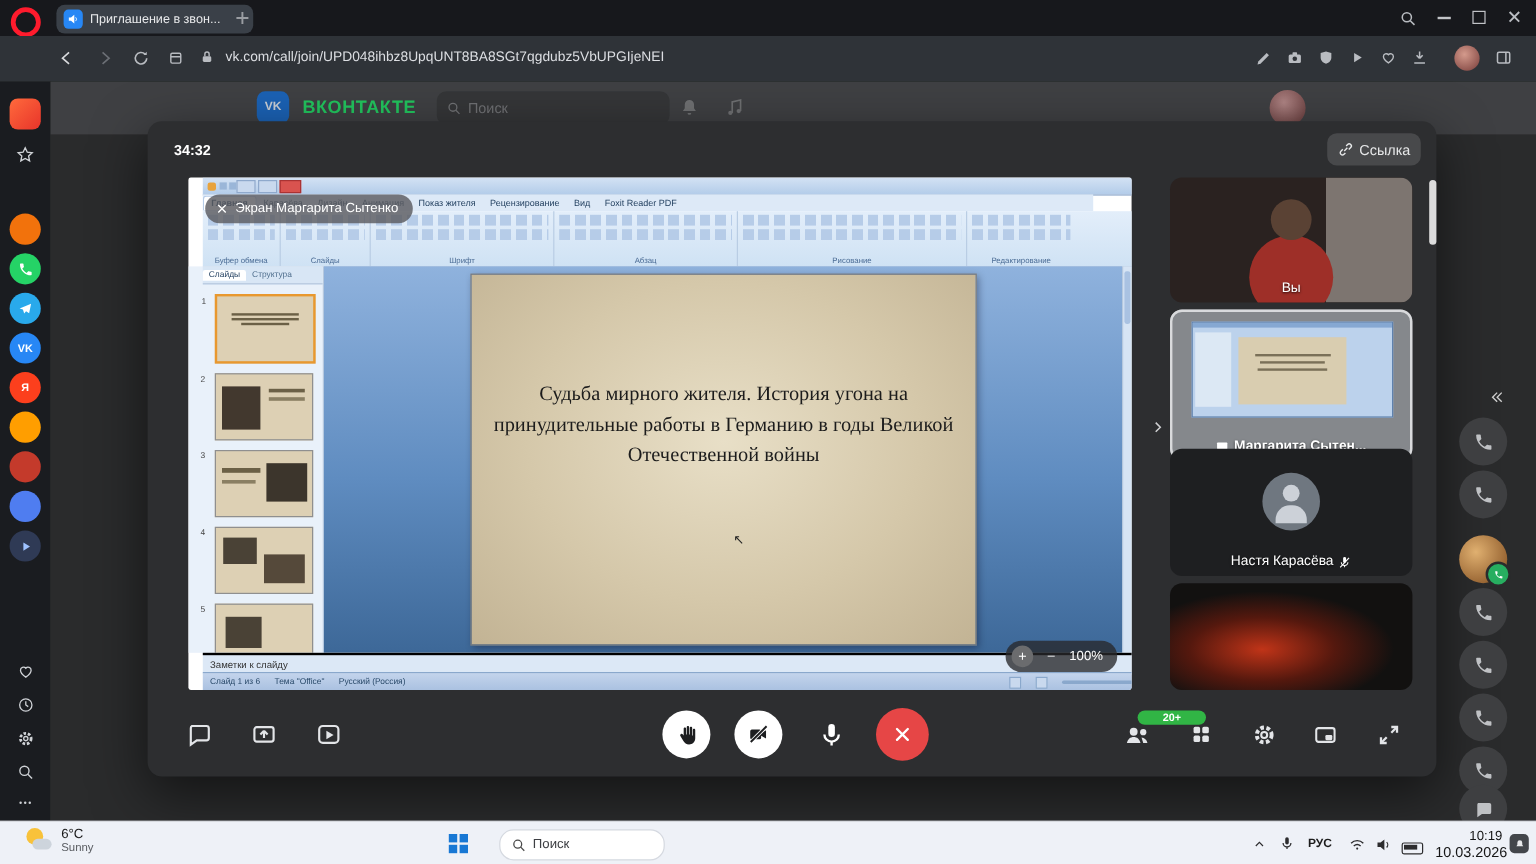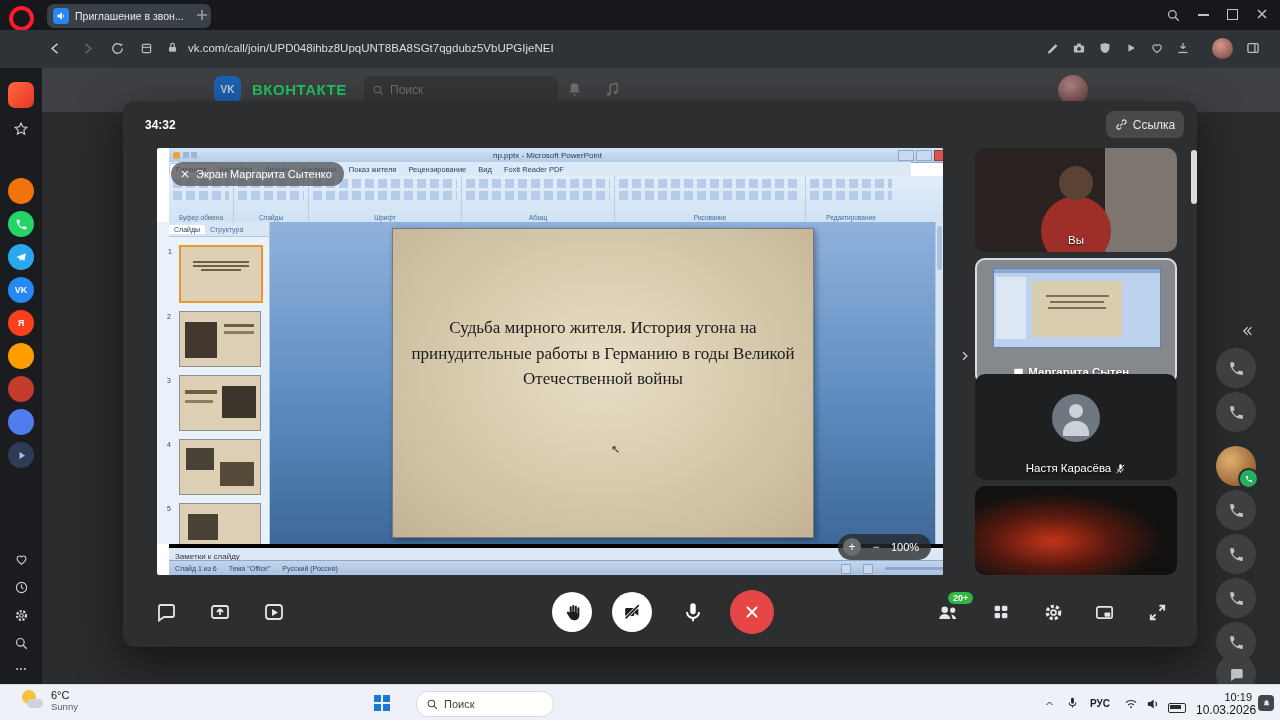--- a/index.html
+++ b/index.html
@@ -252,21 +252,20 @@
           </svg>
         <span style="font-size:12px;color:#e6e7e8;">Ссылка</span>
       </div>
 
       <div id="share" class="ab">
 
         <div class="ab flex" style="left:0;top:0;width:786px;height:14px;background:linear-gradient(#d3e2f4,#b3cce9);border-bottom:1px solid #8fa9cc;">
           <span style="width:7px;height:7px;background:#e8a33d;border-radius:2px;margin-left:4px;"></span>
           <span style="width:6px;height:6px;background:#9ab6d8;margin-left:3px;"></span>
           <span style="width:6px;height:6px;background:#9ab6d8;margin-left:2px;"></span>
-          <span style="flex:1;text-align:center;font-size:8px;color:#1c3a5c;">пр.pptx - Microsoft PowerPoint</span>
           <span style="width:14px;height:9px;background:#c9d9ee;border:1px solid #8fa9cc;margin-right:2px;"></span>
           <span style="width:14px;height:9px;background:#c9d9ee;border:1px solid #8fa9cc;margin-right:2px;"></span>
           <span style="width:16px;height:9px;background:#d9534f;border:1px solid #a33;margin-right:3px;"></span>
         </div>
 
         <div class="ab flex" style="left:0;top:14px;width:742px;height:14px;background:#dde9f7;">
           <span class="ppt-tab" style="background:#fff;border:1px solid #b8cde8;border-bottom:none;border-radius:3px 3px 0 0;font-weight:bold;">Главная</span>
           <span class="ppt-tab">Карасёва</span>
           <span class="ppt-tab">Дизайн</span>
           <span class="ppt-tab">Анимация</span>
@@ -347,21 +346,21 @@
           <div class="ab" style="left:122px;top:6px;width:420px;height:308px;border:1px solid #7a7a7a;box-shadow:2px 2px 6px rgba(0,0,30,.35);background:radial-gradient(ellipse at 50% 45%,#e8dfc7 0%,#d5c8aa 55%,#c2b394 100%);">
             <div style="margin:86px 18px 0;text-align:center;font-family:'Liberation Serif',serif;font-size:17px;line-height:1.5;color:#1c1c1c;">Судьба мирного жителя. История угона на принудительные работы в Германию в годы Великой Отечественной войны</div>
             <div class="ab" style="left:218px;top:214px;color:#222;font-size:11px;">↖</div>
           </div>
         </div>
 
         <div class="ab" style="left:778px;top:74px;width:8px;height:322px;background:#d6e4f4;border-left:1px solid #b5c8de;">
           <div class="ab" style="left:1px;top:4px;width:5px;height:44px;background:#a9c2e2;border-radius:2px;"></div>
         </div>
 
-        <div class="ab flex" style="left:0;top:396px;width:786px;height:16px;background:#dce8f6;border-top:4px solid #000000;">
+        <div class="ab flex" style="left:0;top:396px;width:786px;height:16px;background:#dce8f6;border-top:2px solid #000000;">
           <span style="font-size:8px;color:#333;margin-left:6px;">Заметки к слайду</span>
         </div>
 
         <div class="ab flex" style="left:0;top:412px;width:786px;height:15px;background:linear-gradient(#c3d4ec,#a9c0e0);border-top:1px solid #8aa8cc;gap:12px;">
           <span style="font-size:7px;color:#2a4a6a;margin-left:6px;">Слайд 1 из 6</span>
           <span style="font-size:7px;color:#2a4a6a;">Тема "Office"</span>
           <span style="font-size:7px;color:#2a4a6a;">Русский (Россия)</span>
           <span style="flex:1;"></span>
           <span style="width:8px;height:8px;background:#c9d9ee;border:1px solid #8aa8cc;"></span>
           <span style="width:8px;height:8px;background:#c9d9ee;border:1px solid #8aa8cc;"></span>
@@ -479,21 +478,21 @@
             <path d="M5.5 5.5l11 11M16.5 5.5l-11 11"></path>
           </svg>
       </div>
       <div class="ctl" style="left:811px;top:498px;width:28px;height:26px;">
         <svg width="24" height="24" viewBox="0 0 22 22" fill="currentColor">
             <circle cx="8" cy="9" r="3"></circle>
             <path d="M2.8 17.5c.6-3 2.7-4.6 5.2-4.6s4.6 1.6 5.2 4.6z"></path>
             <circle cx="15.3" cy="9.3" r="2.4"></circle>
             <path d="M14 13.3c2.3.3 4 1.7 4.5 4.2h-3.2z"></path>
           </svg>
-        <span class="ab" style="left:14px;top:-7px;background:#31b545;color:#fff;font-size:9px;font-weight:bold;padding:1px 5px;border-radius:8px;">20+</span>
+        <span class="ab" style="left:14px;top:-7px;background:#31b545;color:#fff;font-size:9px;font-weight:bold;padding:1px 21px;border-radius:8px;">20+</span>
       </div>
       <div class="ctl" style="left:866px;top:499px;width:24px;height:24px;">
         <svg width="20" height="20" viewBox="0 0 22 22" fill="currentColor">
             <rect x="4" y="4" width="6" height="6" rx="1.5"></rect>
             <rect x="12" y="4" width="6" height="6" rx="1.5"></rect>
             <rect x="4" y="12" width="6" height="6" rx="1.5"></rect>
             <rect x="12" y="12" width="6" height="6" rx="1.5"></rect>
           </svg>
       </div>
       <div class="ctl" style="left:918px;top:499px;width:24px;height:24px;">

